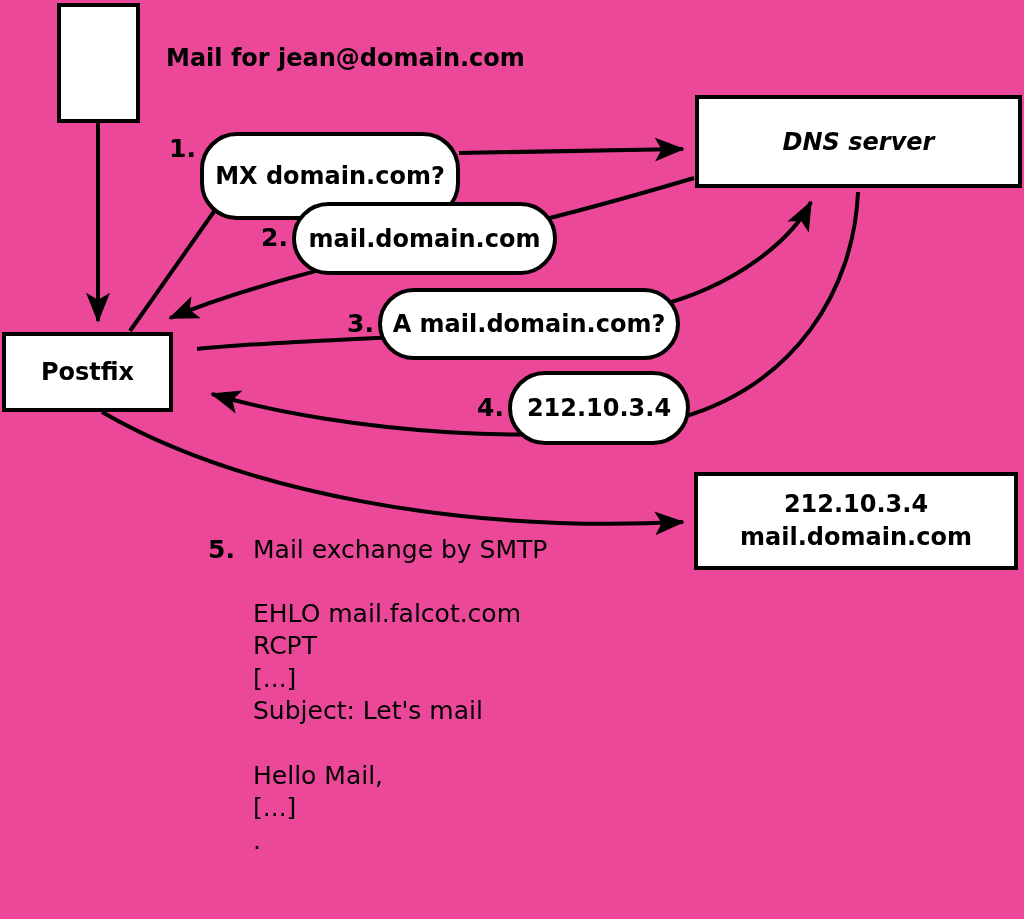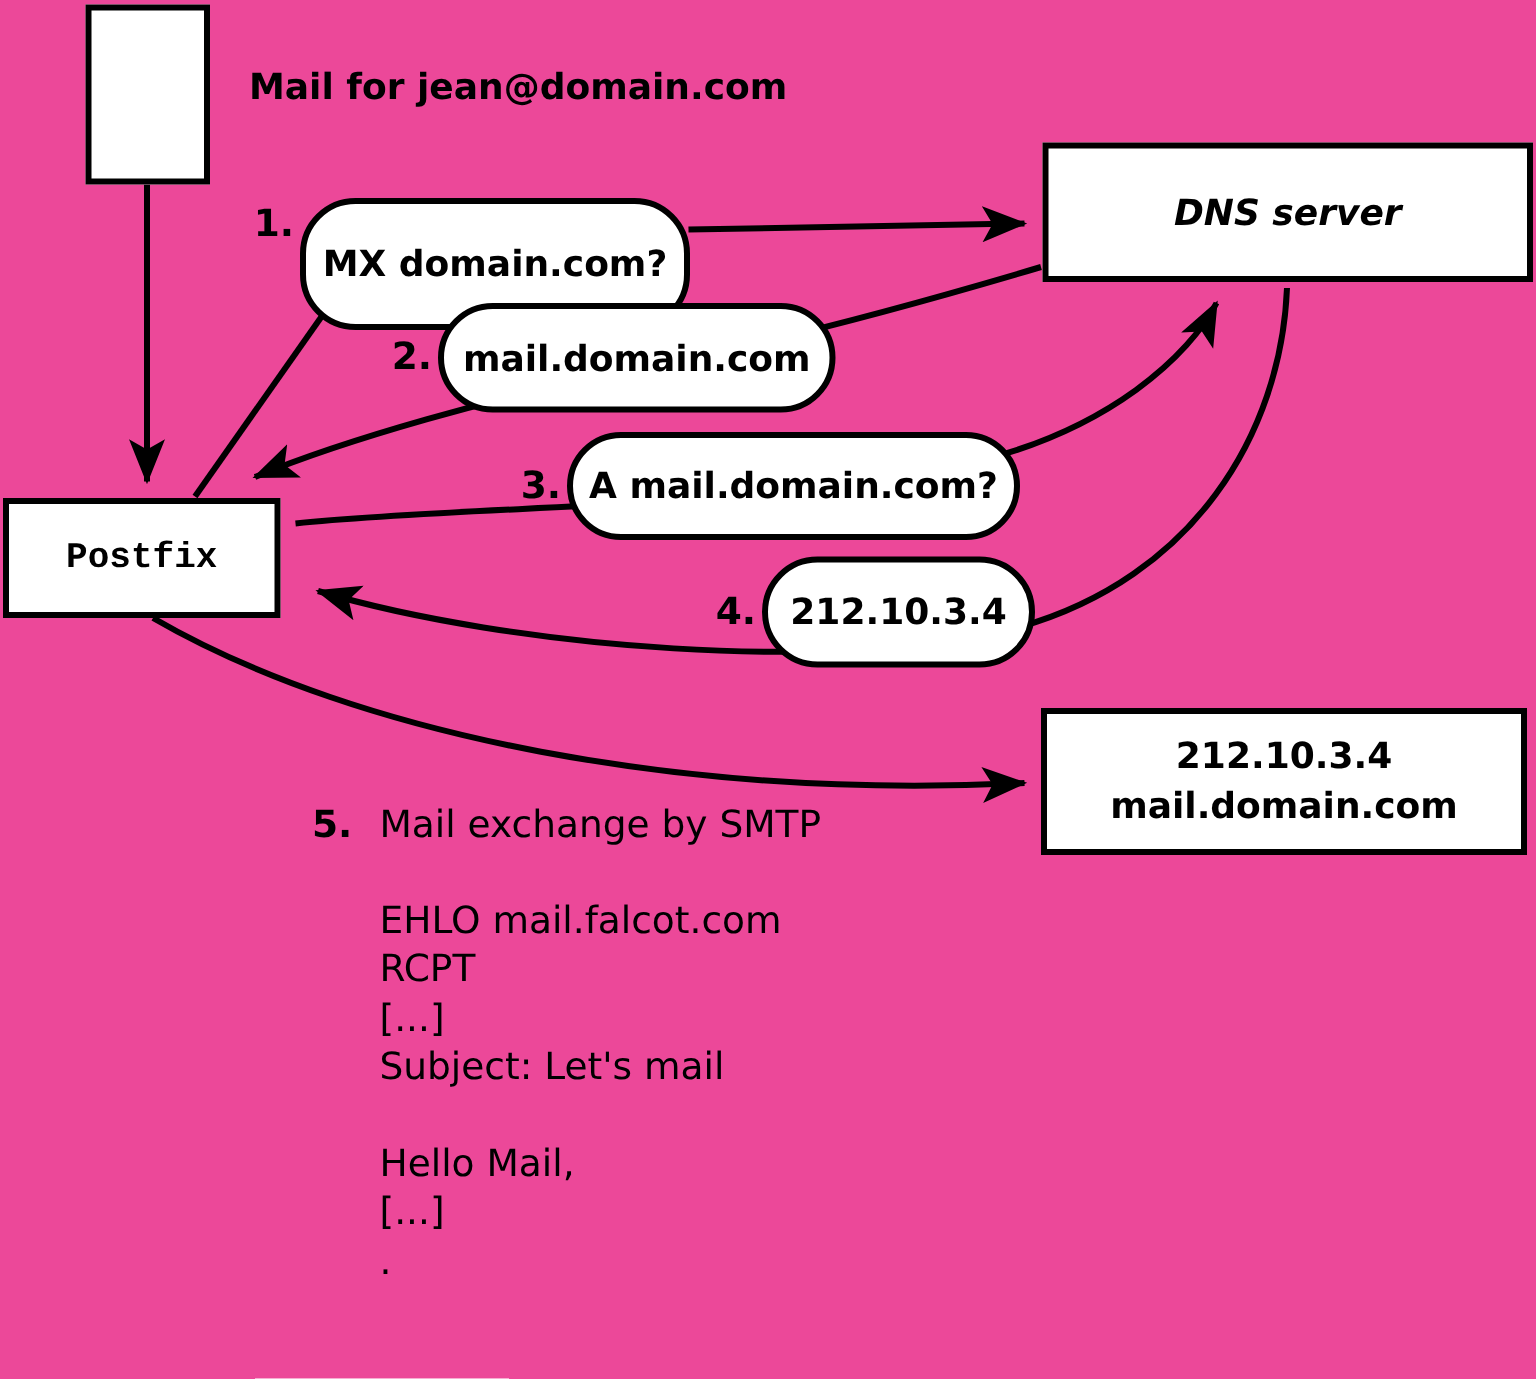--- a/index.html
+++ b/index.html
@@ -64,21 +64,21 @@
 
     <path d="M 858 192 C 854 290 795 385 680 418 C 560 450 340 432 212 394" fill="none" stroke="#000000" stroke-width="4" marker-end="url(#arrow)"></path>
 
     <path d="M 102 412 C 240 492 460 533 683 522" fill="none" stroke="#000000" stroke-width="4" marker-end="url(#arrow)"></path>
   </svg>
 
   <div class="node" style="left:57px;top:3px;width:83px;height:120px;"></div>
 
   <div class="title">Mail for jean@domain.com</div>
 
-  <div class="node rectnode" style="left:2px;top:332px;width:185px;height:80px;font-family:Liberation Mono, monospace;">
+  <div class="node rectnode" style="left:2px;top:332px;width:171px;height:80px;">
     <span>Postfix</span>
   </div>
 
   <div class="node rectnode" style="left:695px;top:95px;width:327px;height:93px;font-style:italic;">
     <span>DNS server</span>
   </div>
 
   <div class="node twolines" style="left:694px;top:472px;width:324px;height:98px;">
     <span>212.10.3.4</span>
     <span>mail.domain.com</span>

